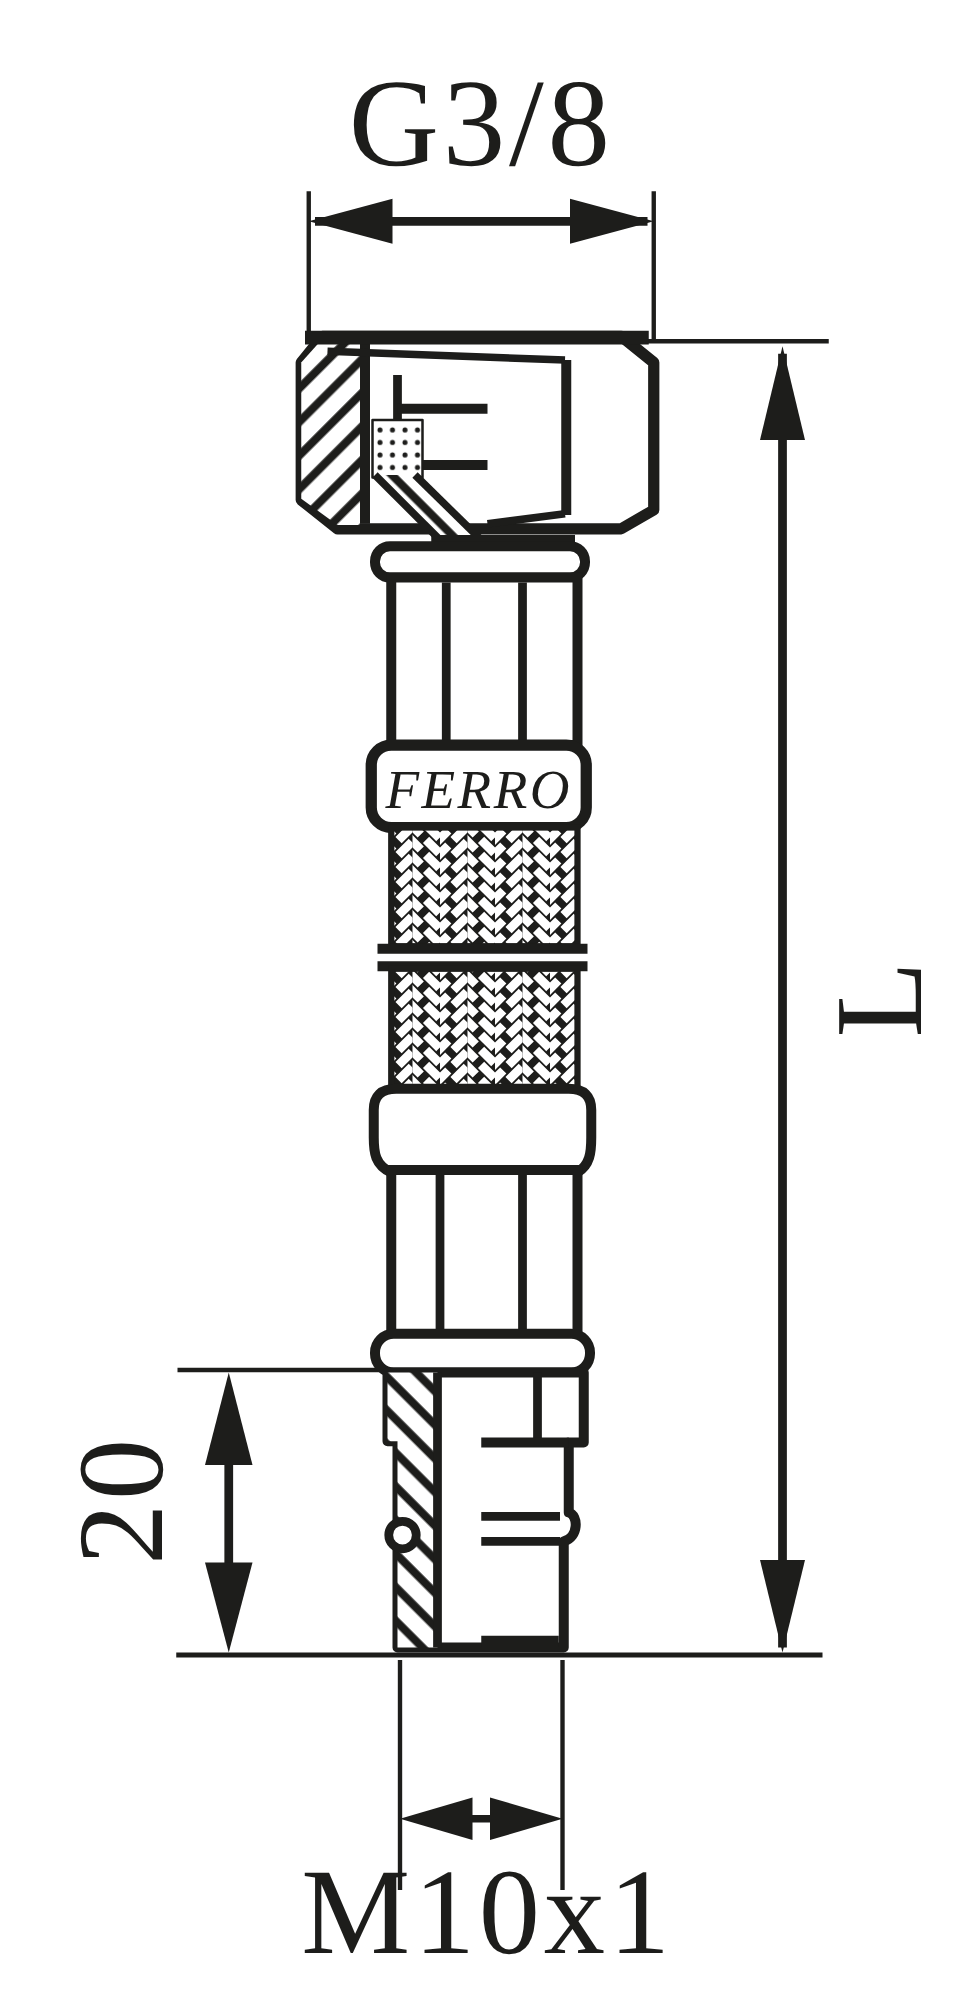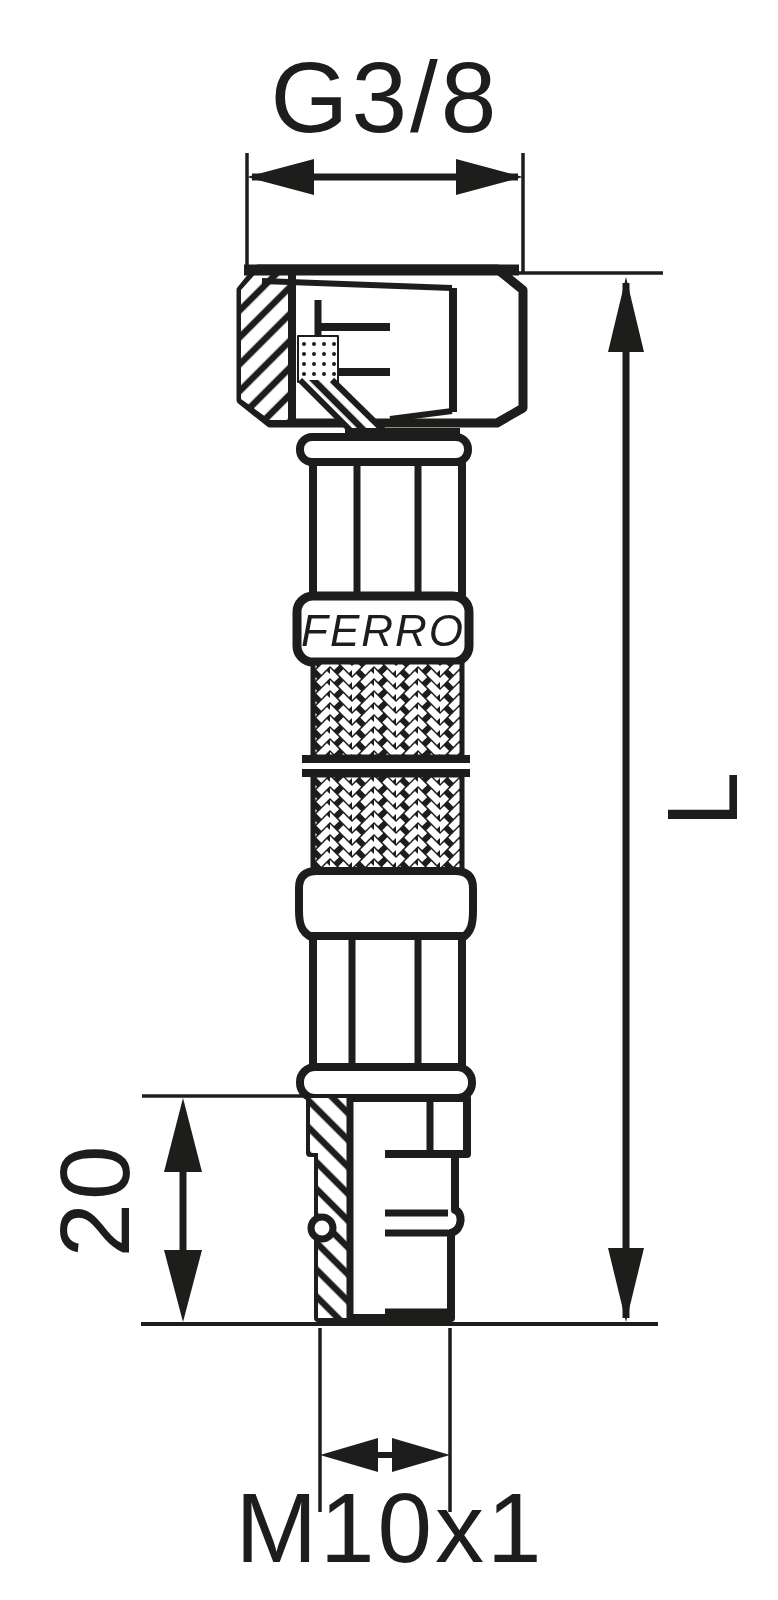--- a/index.html
+++ b/index.html
@@ -1,20 +1,20 @@
 <!DOCTYPE html>
 <html><head>
 <meta charset="utf-8">
 <style>
   html,body{margin:0;padding:0;background:#ffffff;}
   .page{
     position:relative;
     width:778px;height:1600px;
     background:#ffffff;
-    font-family:Liberation Sans, sans-serif;
+    font-family:Liberation Serif, serif;
     overflow:hidden;
   }
   svg{display:block;}
   text{fill:#1d1d1b;}
   .dim-label{
     font-weight:300;
     letter-spacing:3px;
   }
   .brand-label{
     font-style:italic;

